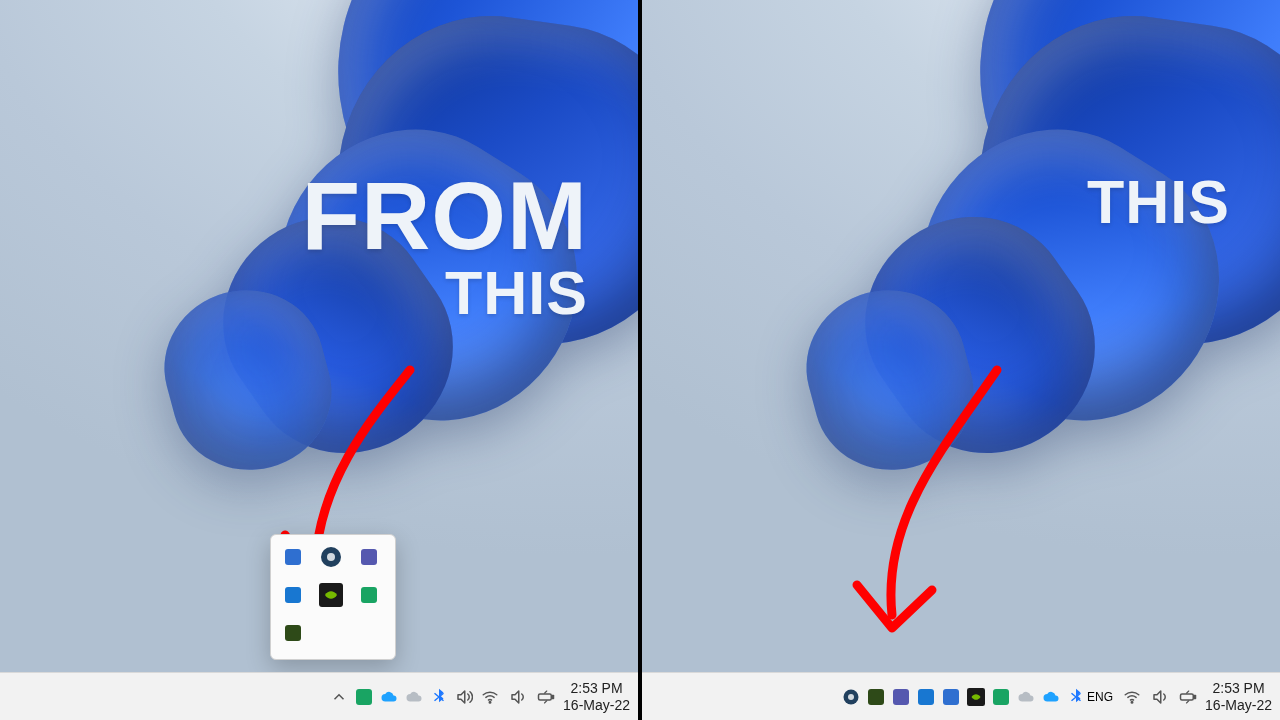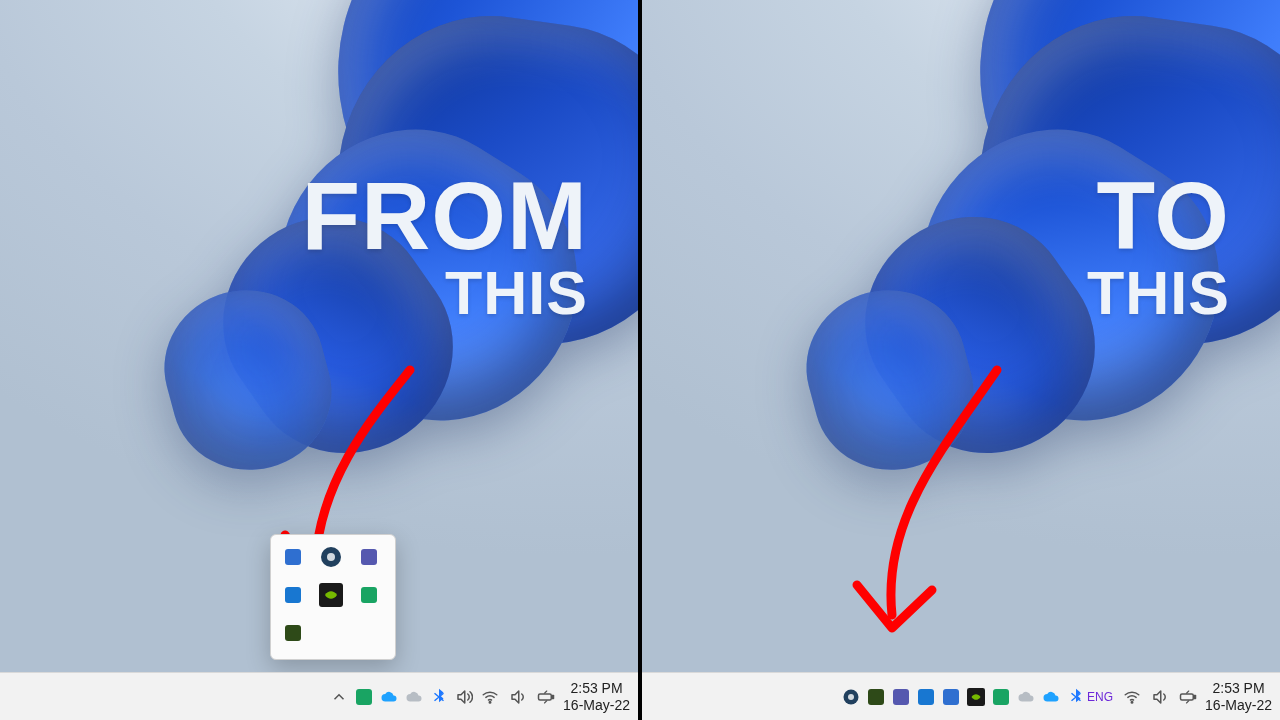--- a/index.html
+++ b/index.html
@@ -27,21 +27,21 @@
   
   .arrow{position:absolute;stroke:#ff0000;stroke-width:9;fill:none;stroke-linecap:round;stroke-linejoin:round;}
   
   .popup{position:absolute;background:#fbfbfb;border:1px solid #d0d0d0;border-radius:6px;box-shadow:0 8px 24px rgba(0,0,0,.22);padding:10px;display:grid;grid-template-columns:repeat(3,28px);grid-auto-rows:28px;gap:10px;}
   .popup .ico{width:24px;height:24px;display:flex;align-items:center;justify-content:center;}
   
   .taskbar{position:absolute;left:0;right:0;bottom:0;height:48px;background:#f2f2f2;border-top:1px solid #d9d9d9;display:flex;align-items:center;justify-content:flex-end;padding:0 8px;box-sizing:border-box;}
   .tray{display:flex;align-items:center;gap:7px;}
   .tico{width:18px;height:18px;display:flex;align-items:center;justify-content:center;color:#555;}
   .tico svg{width:18px;height:18px;}
-  .lang{font-size:12px;color:#6d28d9;padding:0 2px;}
+  .lang{font-size:12px;color:#000000;padding:0 2px;}
   .sys{display:flex;align-items:center;gap:10px;margin-left:8px;}
   .clock{margin-left:8px;text-align:center;font-size:14px;color:#222;line-height:1.15;}
   .clock .t{display:block;}
   .chev{width:14px;height:14px;}
   
   .sq{width:16px;height:16px;border-radius:3px;}
 </style>
 </head>
 <body>
 
@@ -169,21 +169,20 @@
       <div class="bloom">
         <div class="petal p1"></div>
           <div class="petal p2"></div>
           <div class="petal p3"></div>
           <div class="petal p4"></div>
           <div class="petal p5"></div>
       </div>
     </div>
 
     <div class="cap" style="right:50px;top:170px;">
-      <span class="w1">TO</span>
       <span class="w2">THIS</span>
     </div>
 
     <svg class="arrow" style="left:180px;top:360px;width:220px;height:300px" viewBox="0 0 220 300">
       <path d="M175 10 C 120 90, 60 160, 70 255"></path>
       <path d="M35 225 L70 268 L110 230"></path>
     </svg>
 
     <div class="taskbar">
       <div class="tray">

